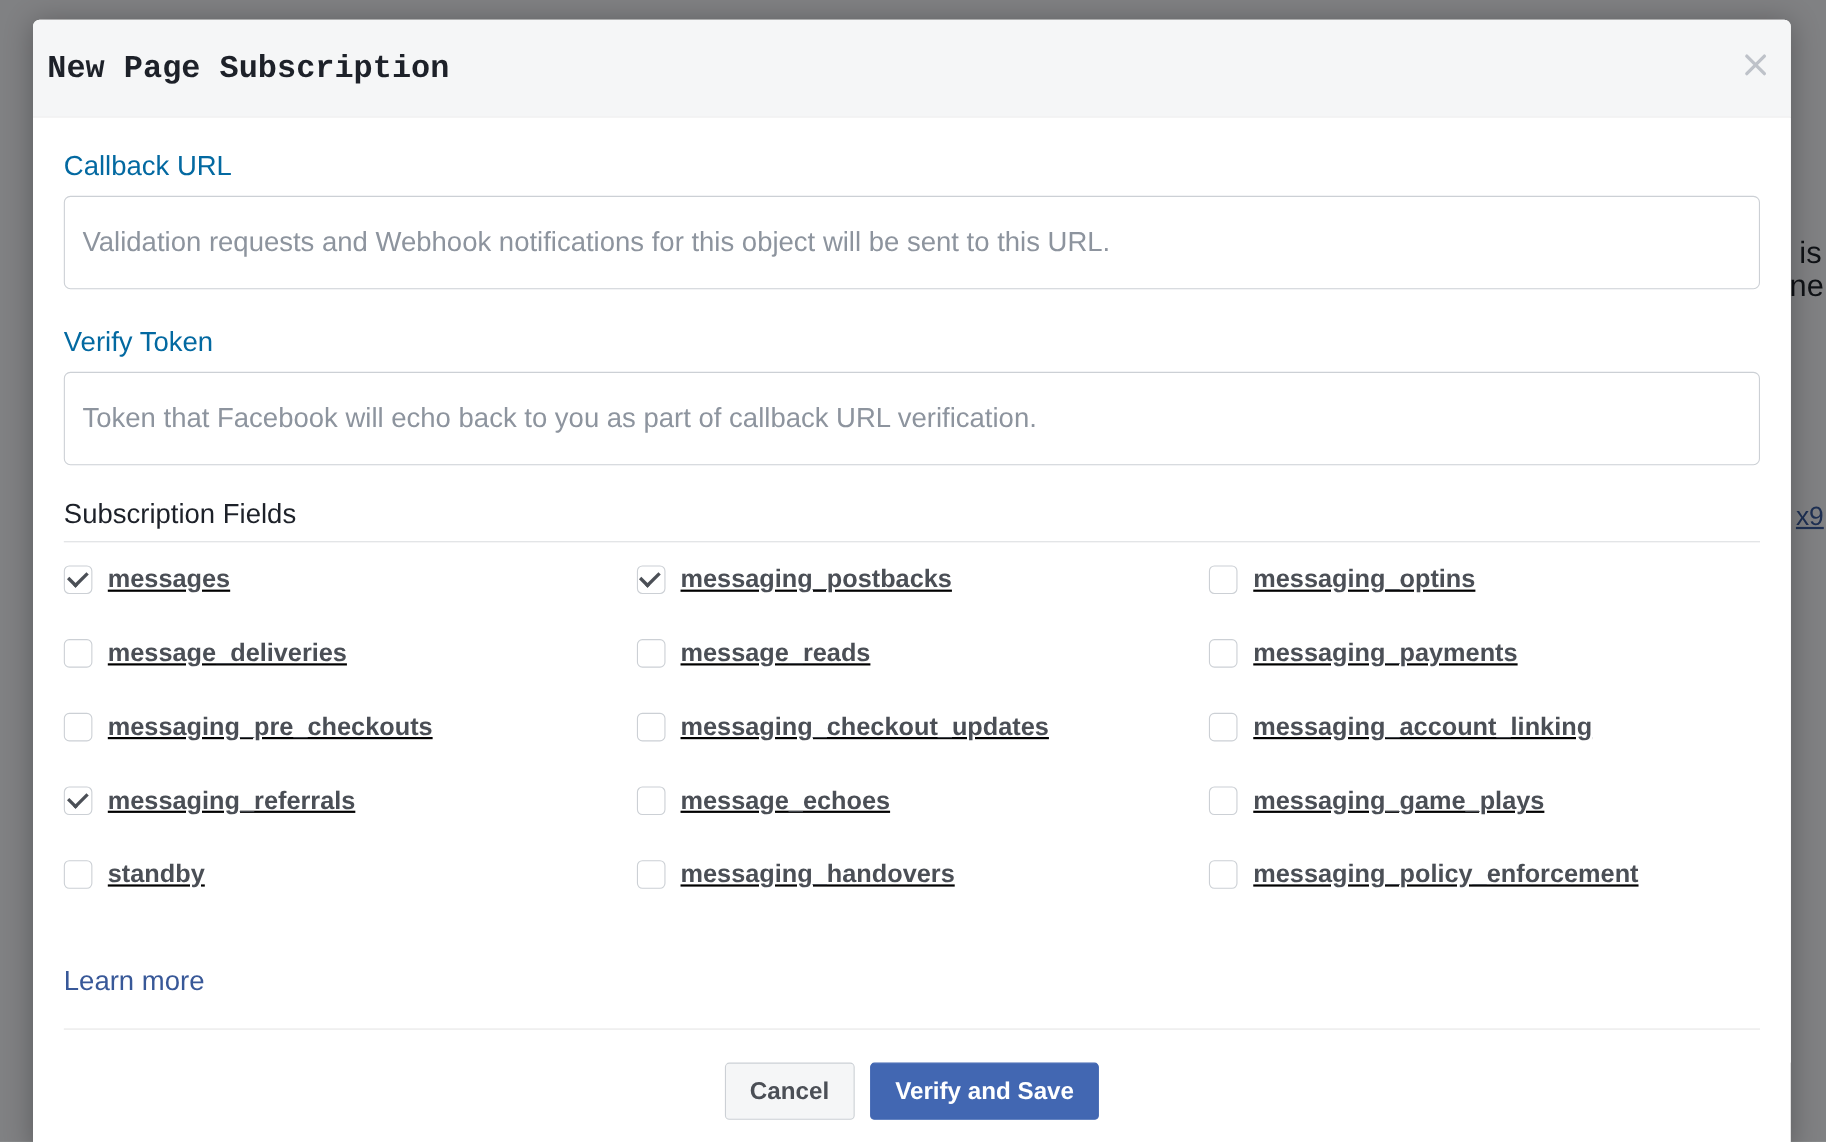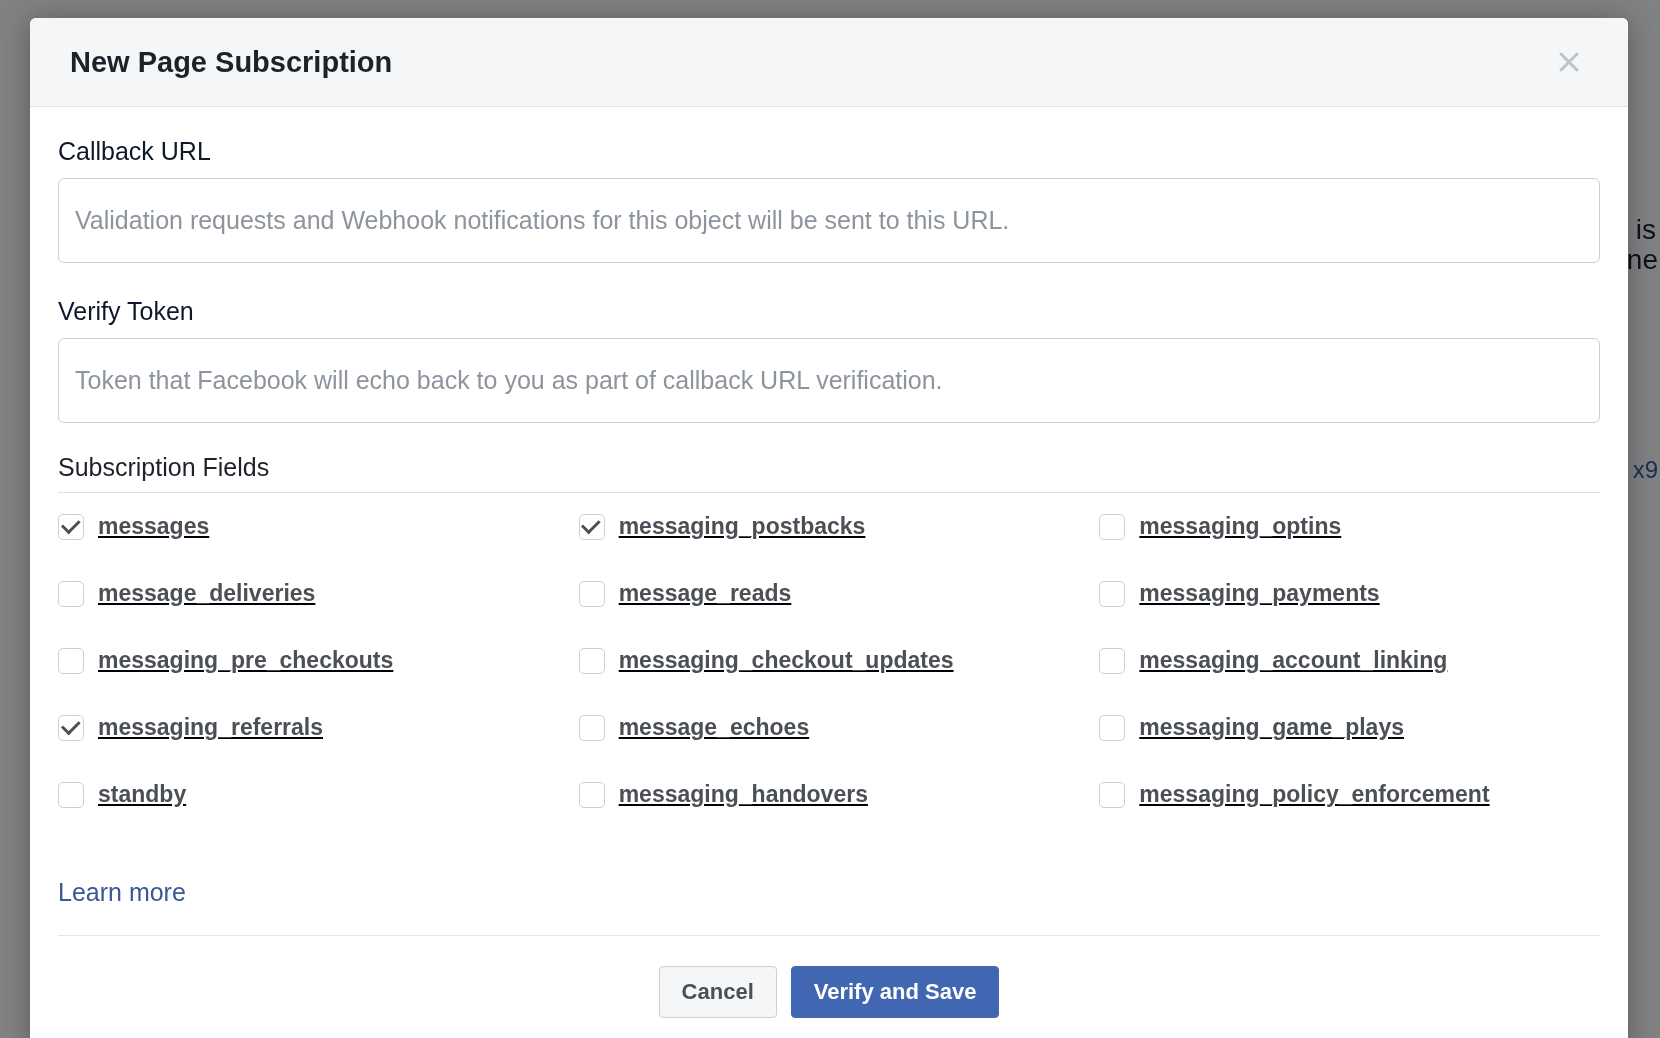--- a/index.html
+++ b/index.html
@@ -38,44 +38,45 @@
     background: #fff;
     border-radius: 6px;
     box-shadow: 0 2px 26px rgba(0,0,0,0.3);
     display: flex;
     flex-direction: column;
   }
   .modal-header {
     display: flex;
     align-items: center;
     justify-content: space-between;
-    padding: 24px 40px;
+    padding: 24px 13px;
     background: #f5f6f7;
     border-bottom: 1px solid #e5e5e5;
     border-radius: 6px 6px 0 0;
+    font-family: Liberation Mono, monospace;
   }
   .modal-title {
     font-size: 29px;
     font-weight: 700;
     color: #1d2129;
   }
   .close-x {
     font-size: 32px;
     line-height: 1;
     color: #bec2c9;
     cursor: pointer;
     padding: 4px 8px;
   }
   .modal-body {
     padding: 24px 28px 10px 28px;
     background: #fff;
   }
   .field-label {
     font-size: 25px;
-    color: #0f172a;
+    color: #0369a1;
     margin-bottom: 12px;
     margin-top: 6px;
   }
   .text-input {
     width: 100%;
     font-size: 25px;
     color: #1d2129;
     padding: 27px 16px;
     border: 1px solid #ccd0d5;
     border-radius: 6px;
@@ -164,21 +165,21 @@
     border: 1px solid #4267b2;
     color: #fff;
   }
 </style>
 </head>
 <body>
 
 <div class="backdrop">
   <span class="bg-text" style="top:214px; right:4px;">is</span>
   <span class="bg-text" style="top:244px; right:2px;">ne</span>
-  <span class="bg-link" style="top:456px; right:2px;">x9</span>
+  <span class="bg-link" style="top:456px; right:2px;text-decoration:underline;">x9</span>
 </div>
 <div class="scrim"></div>
 
 <div class="modal">
 
   <div class="modal-header">
     <div class="modal-title">New Page Subscription</div>
     <div class="close-x">
       <svg width="22" height="22" viewBox="0 0 22 22">
           <path d="M3 3 L19 19 M19 3 L3 19" stroke="#bec2c9" stroke-width="3" stroke-linecap="round"></path>

